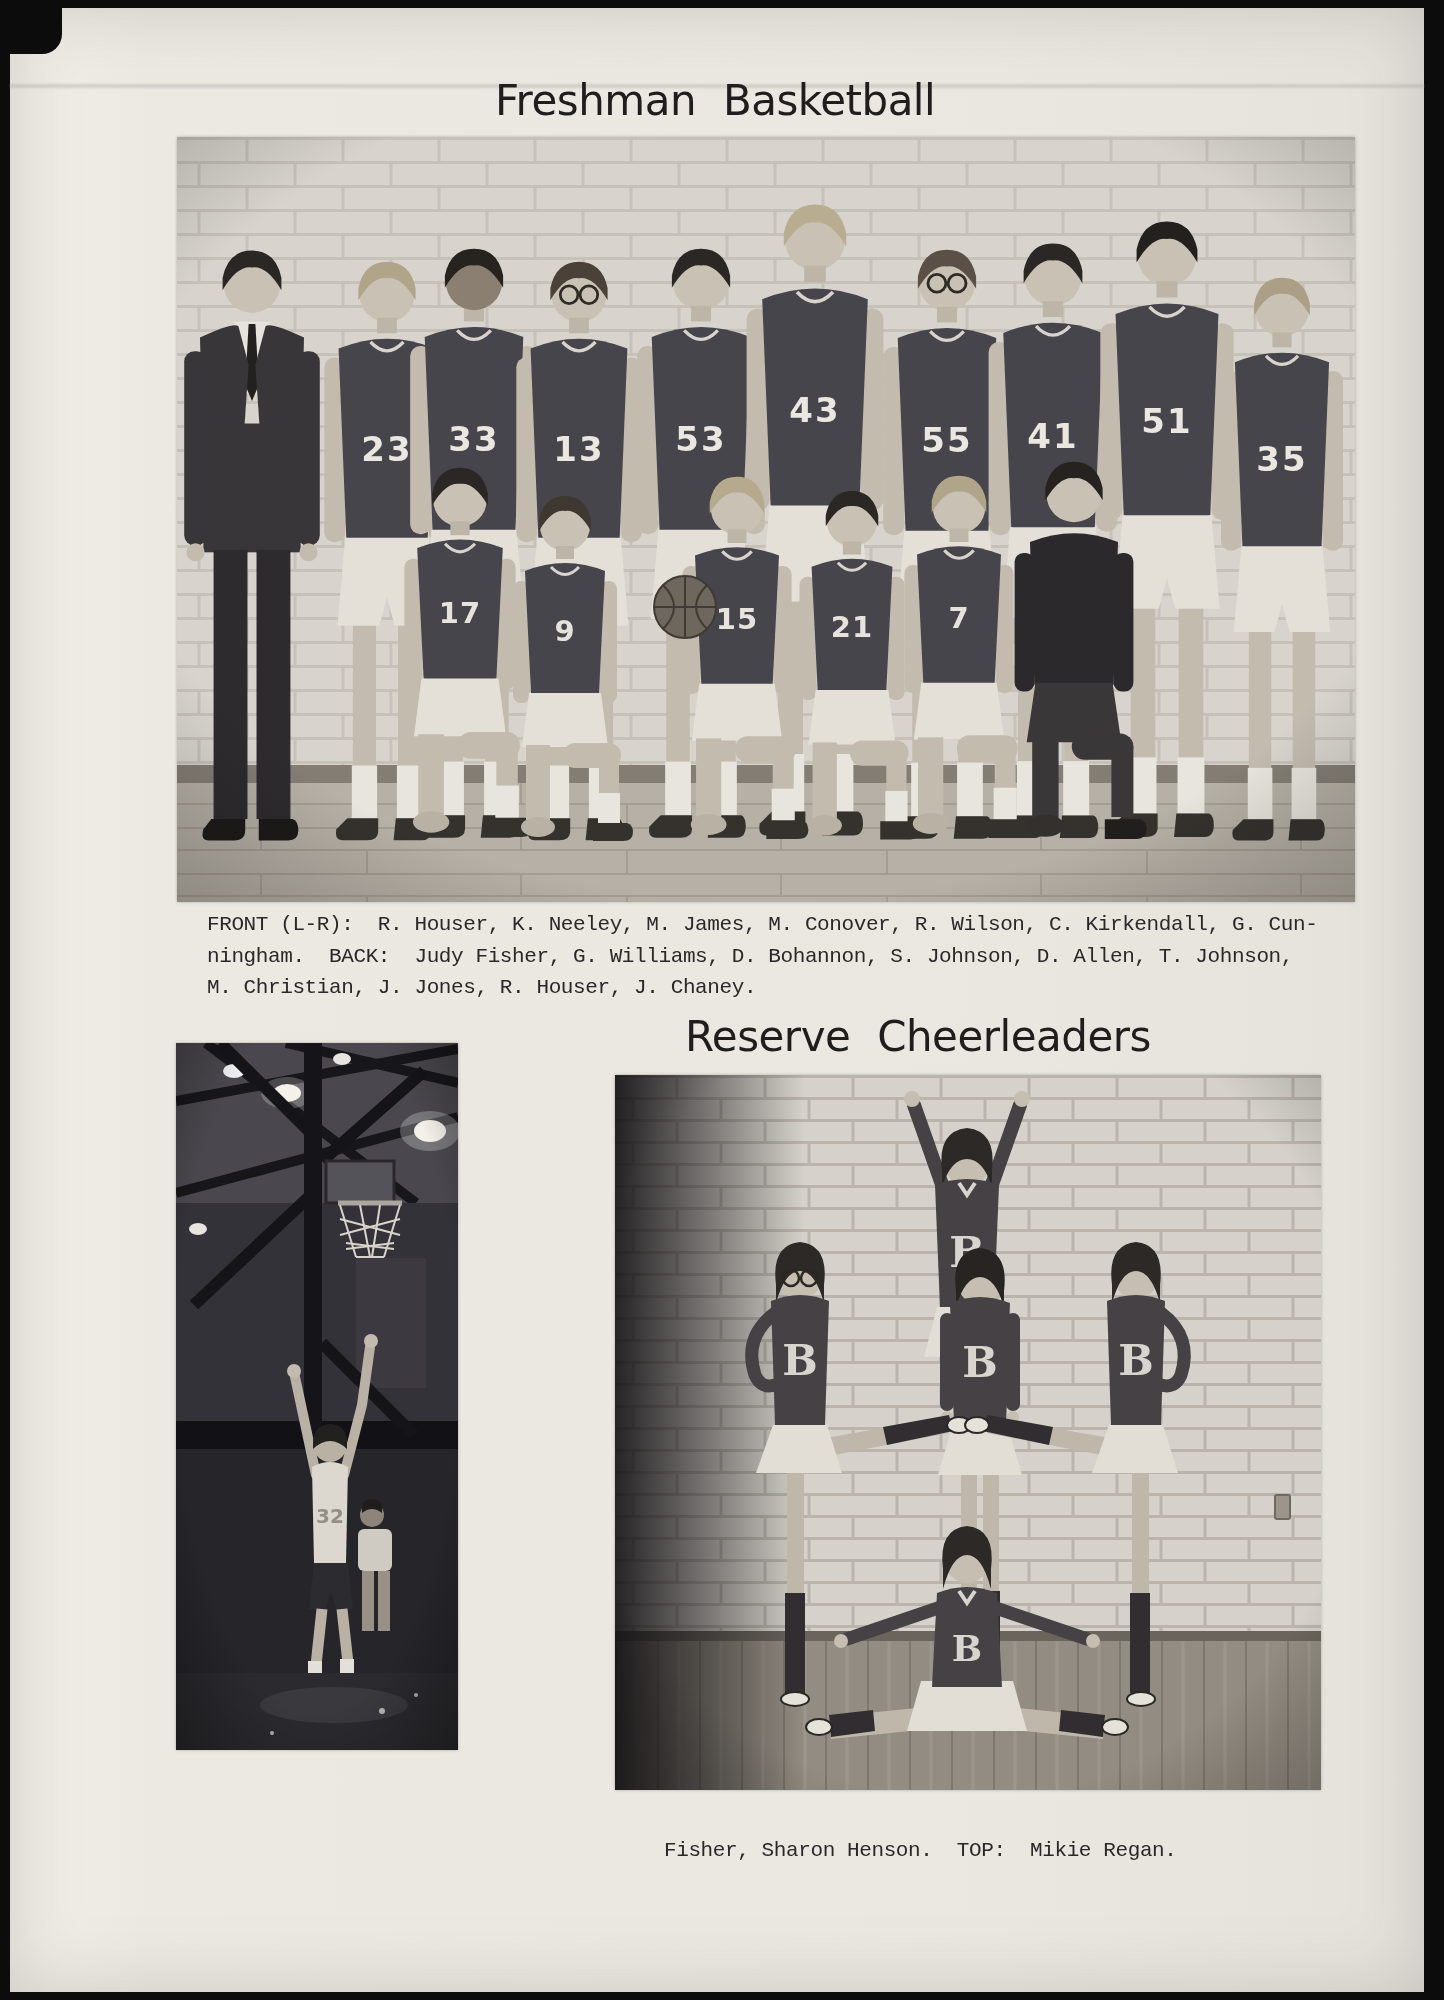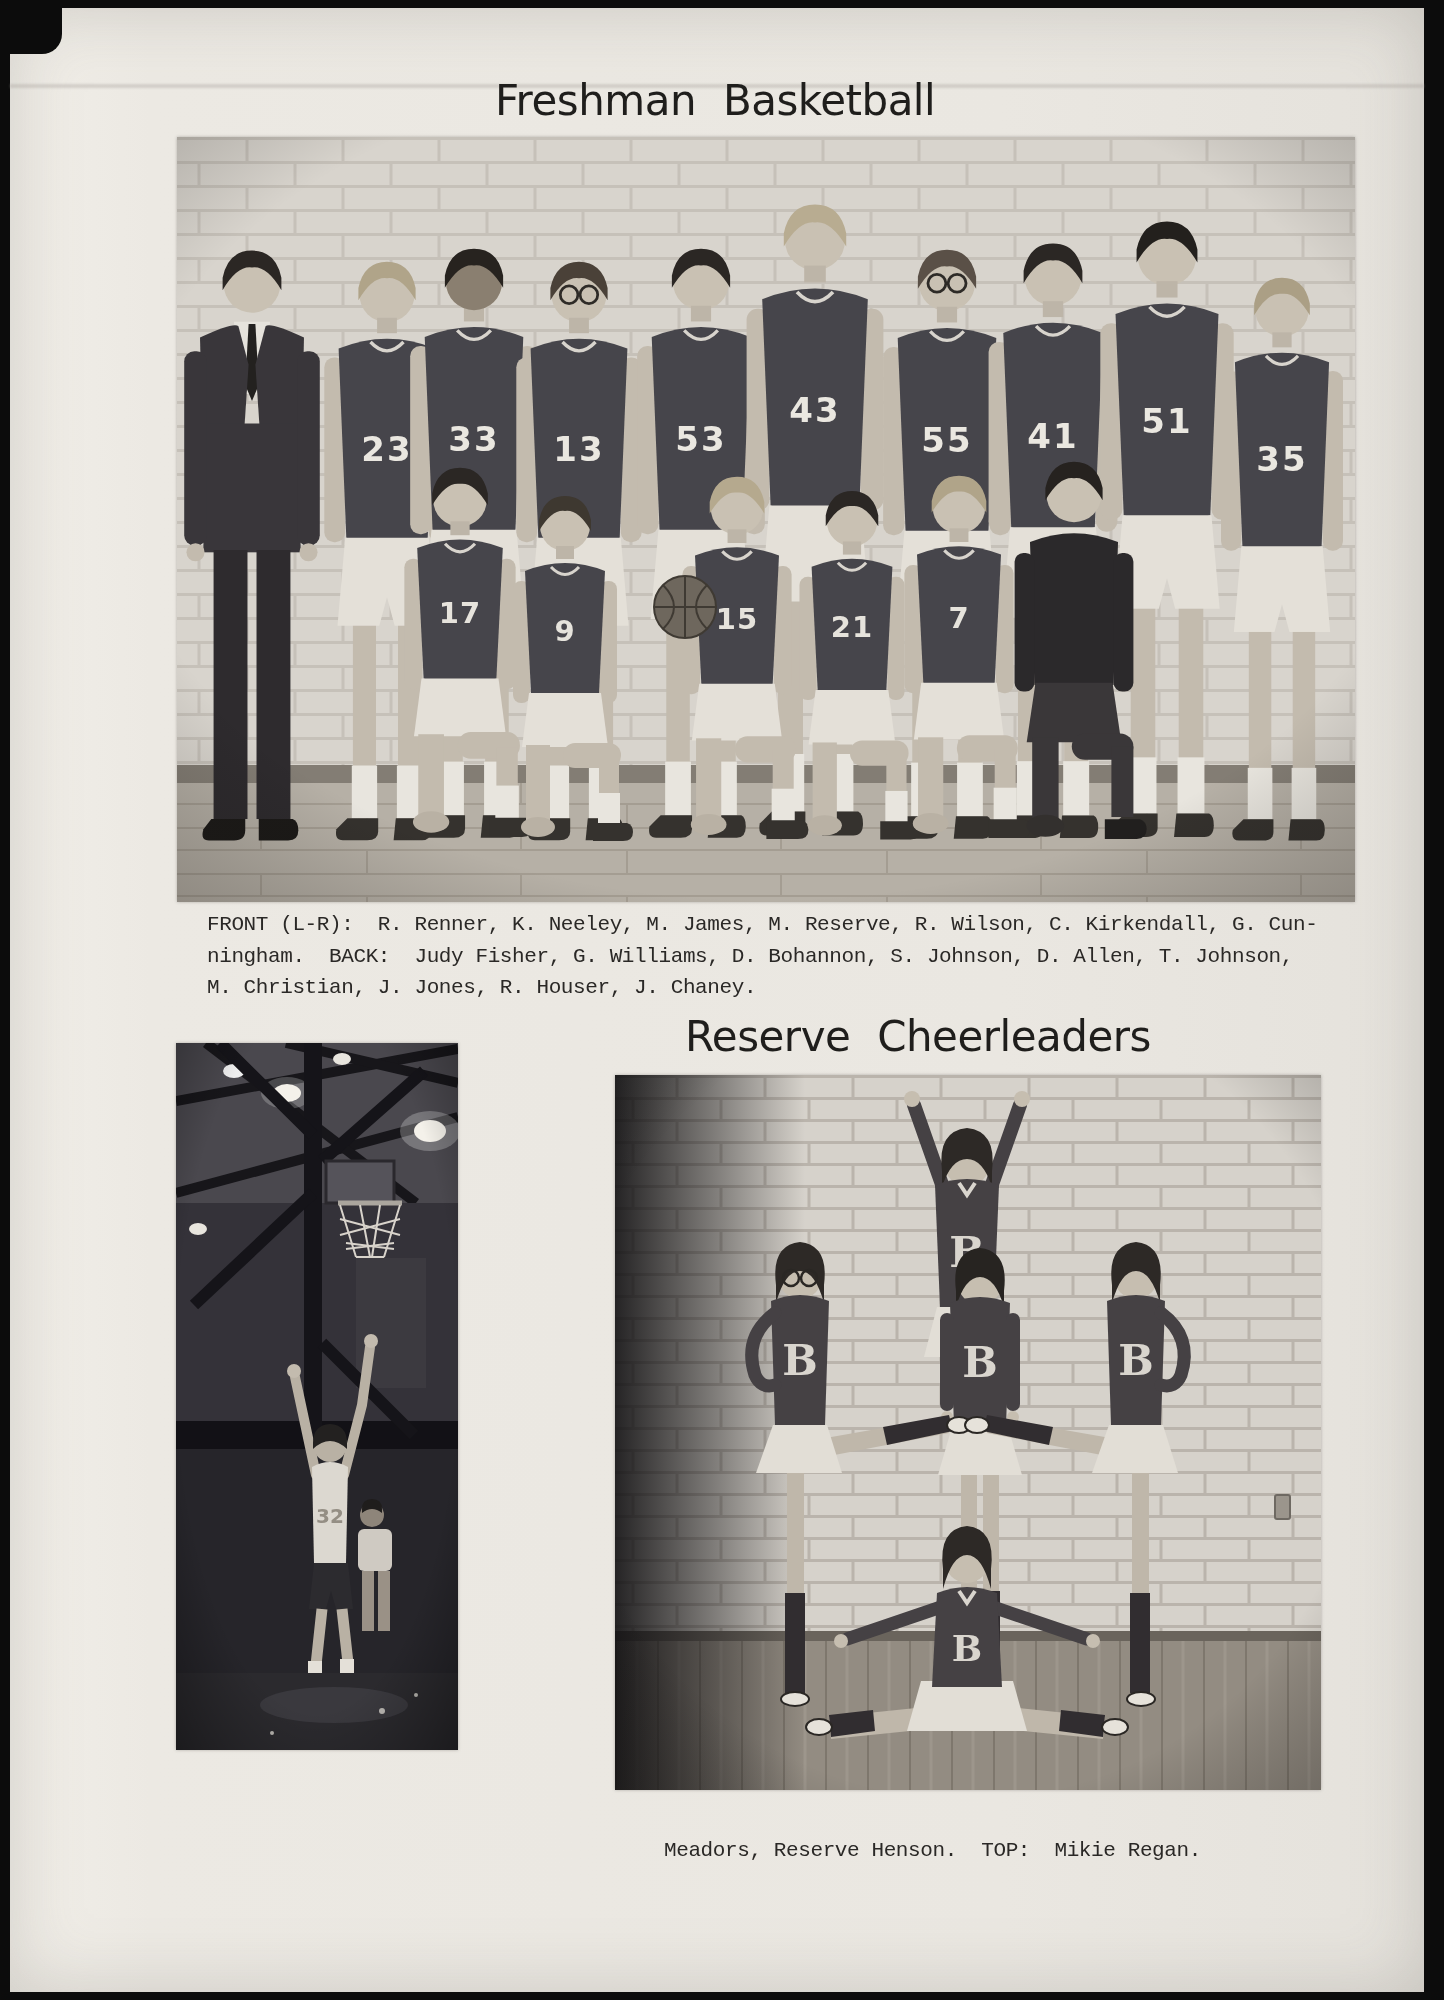--- a/index.html
+++ b/index.html
@@ -239,21 +239,21 @@
       <g transform="translate(508,470)">
         <circle r="31" fill="#6e675d" stroke="#3f3a33" stroke-width="2"></circle>
         <path d="M-31,0 H31 M0,-31 V31 M-22,-22 Q0,0 -22,22 M22,-22 Q0,0 22,22" stroke="#3f3a33" stroke-width="2" fill="none"></path>
       </g>
 
       <rect width="1178" height="765" fill="url(#vigA)"></rect>
     </svg>
   </figure>
 
   <p class="caption caption1">
-    <span class="cap-line">FRONT (L-R):  R. Renner, K. Neeley, M. James, M. Reserve, R. Wilson, C. Kirkendall, G. Cun-</span><br>
+    <span class="cap-line">FRONT (L-R):  R. Houser, K. Neeley, M. James, M. Conover, R. Wilson, C. Kirkendall, G. Cun-</span><br>
     <span class="cap-line">ningham.  BACK:  Judy Fisher, G. Williams, D. Bohannon, S. Johnson, D. Allen, T. Johnson,</span><br>
     <span class="cap-line">M. Christian, J. Jones, R. Houser, J. Chaney.</span>
   </p>
 
   <h1 class="title title2">Reserve Cheerleaders</h1>
 
   <figure class="photo action-photo">
     <svg viewBox="0 0 282 707" width="100%" height="100%" preserveAspectRatio="none">
       <defs>
         <radialGradient id="vigC" cx="50%" cy="45%" r="80%">
@@ -446,15 +446,15 @@
         <path d="M328,494 Q323,454 352,451 Q381,454 376,494 L376,514 Q367,480 352,480 Q337,480 328,514 Z" fill="#2d2926"></path>
       </g>
       <text class="letter-b-sm" x="352" y="586">B</text>
 
       <rect width="706" height="715" fill="url(#vigB)"></rect>
     </svg>
   </figure>
 
   <p class="caption caption2">
     <br>
-    <span class="cap-line">Meadors, Reserve Henson.  TOP:  Mikie Regan.</span>
+    <span class="cap-line">Fisher, Sharon Henson.  TOP:  Mikie Regan.</span>
   </p>
 </div>
 
 </body></html>

